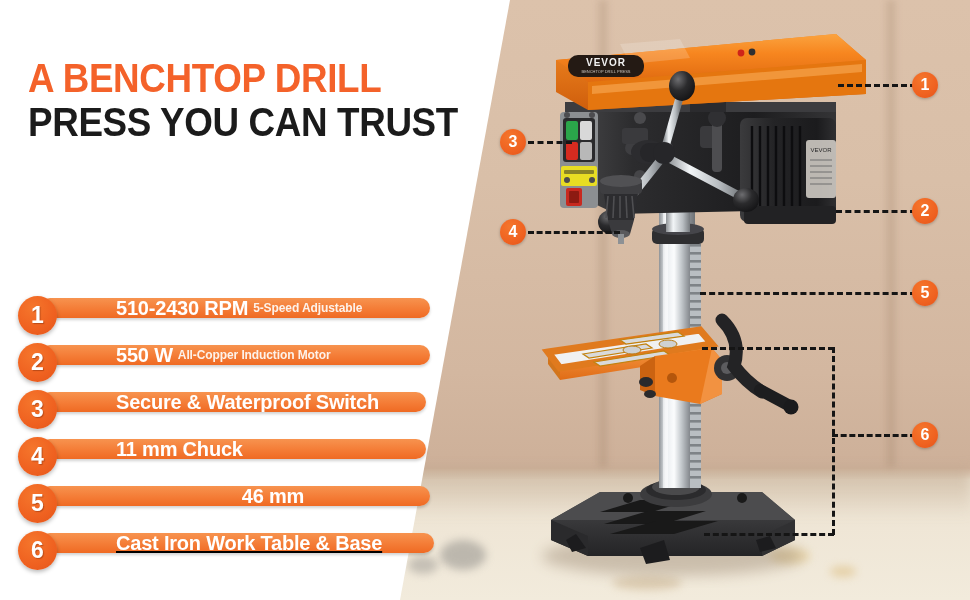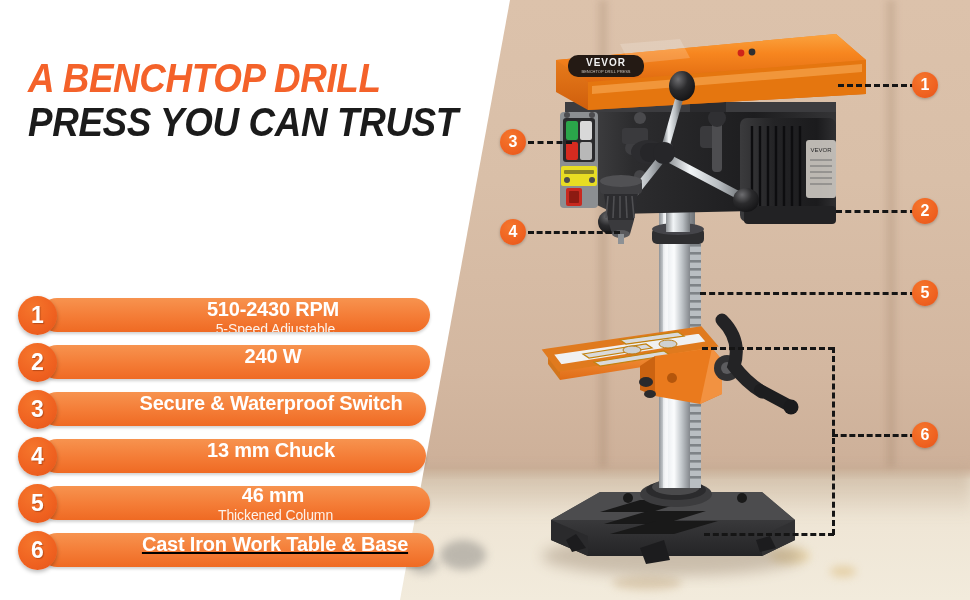--- a/index.html
+++ b/index.html
@@ -76,21 +76,20 @@
     background: #ffffff;
     clip-path: polygon(0 0, 510px 0, 400px 600px, 0 600px);
   }
 
   
   .headline {
     position: absolute;
     left: 28px;
     top: 56px;
     width: 470px;
-    font-style: italic;
   }
   .headline .line {
     font-family: "Liberation Sans", sans-serif;
     font-weight: bold;
     font-size: 40px;
     line-height: 44px;
     letter-spacing: -0.4px;
     transform: scaleX(0.92);
     transform-origin: left center;
     white-space: nowrap;
@@ -115,49 +114,48 @@
   }
   .pill-row {
     position: relative;
     height: 38px;
     margin-bottom: 9px;
   }
   .pill-bar {
     position: absolute;
     left: 22px;
     top: 2px;
-    height: 34px;
+    height: 20px;
     border-radius: 17px;
     background: linear-gradient(to bottom, #f7934f 0%, #f47c36 55%, #ef6a23 100%);
     box-shadow: 0 2px 3px rgba(0,0,0,.18);
     display: flex;
     align-items: center;
     padding-left: 76px;
     box-sizing: border-box;
     white-space: nowrap;
     overflow: hidden;
-    flex-direction: column;
   }
   .pill-row:nth-child(1) .pill-bar { width: 390px; }
   .pill-row:nth-child(2) .pill-bar { width: 390px; }
   .pill-row:nth-child(3) .pill-bar { width: 386px; }
   .pill-row:nth-child(4) .pill-bar { width: 386px; }
   .pill-row:nth-child(5) .pill-bar { width: 390px; justify-content: center; }
   .pill-row:nth-child(6) .pill-bar { width: 394px; text-decoration: underline; }
 
   .pill-strong {
     color: #ffffff;
     font-weight: bold;
     font-size: 20px;
     letter-spacing: -0.2px;
   }
   .pill-light {
     color: #fdf2ea;
-    font-weight: normal;
-    font-size: 14px;
+    font-weight: bold;
+    font-size: 12px;
     margin-left: 5px;
     letter-spacing: -0.1px;
   }
   .pill-num {
     position: absolute;
     left: 0;
     top: 0;
     width: 39px;
     height: 39px;
     border-radius: 50%;
@@ -523,45 +521,45 @@
     <div class="pill-row">
       <div class="pill-bar">
         <span class="pill-strong">510-2430 RPM</span>
         <span class="pill-light">5-Speed Adjustable</span>
       </div>
       <div class="pill-num">1</div>
     </div>
 
     <div class="pill-row">
       <div class="pill-bar">
-        <span class="pill-strong">240 W</span>
+        <span class="pill-strong">550 W</span>
+        <span class="pill-light">All-Copper Induction Motor</span>
       </div>
       <div class="pill-num">2</div>
     </div>
 
     <div class="pill-row">
       <div class="pill-bar">
         <span class="pill-strong">Secure &amp; Waterproof Switch</span>
         <span class="pill-light"></span>
       </div>
       <div class="pill-num">3</div>
     </div>
 
     <div class="pill-row">
       <div class="pill-bar">
-        <span class="pill-strong">13 mm Chuck</span>
+        <span class="pill-strong">11 mm Chuck</span>
         <span class="pill-light"></span>
       </div>
       <div class="pill-num">4</div>
     </div>
 
     <div class="pill-row">
       <div class="pill-bar">
         <span class="pill-strong">46 mm</span>
-        <span class="pill-light">Thickened Column</span>
       </div>
       <div class="pill-num">5</div>
     </div>
 
     <div class="pill-row">
       <div class="pill-bar">
         <span class="pill-strong">Cast Iron Work Table &amp; Base</span>
         <span class="pill-light"></span>
       </div>
       <div class="pill-num">6</div>

